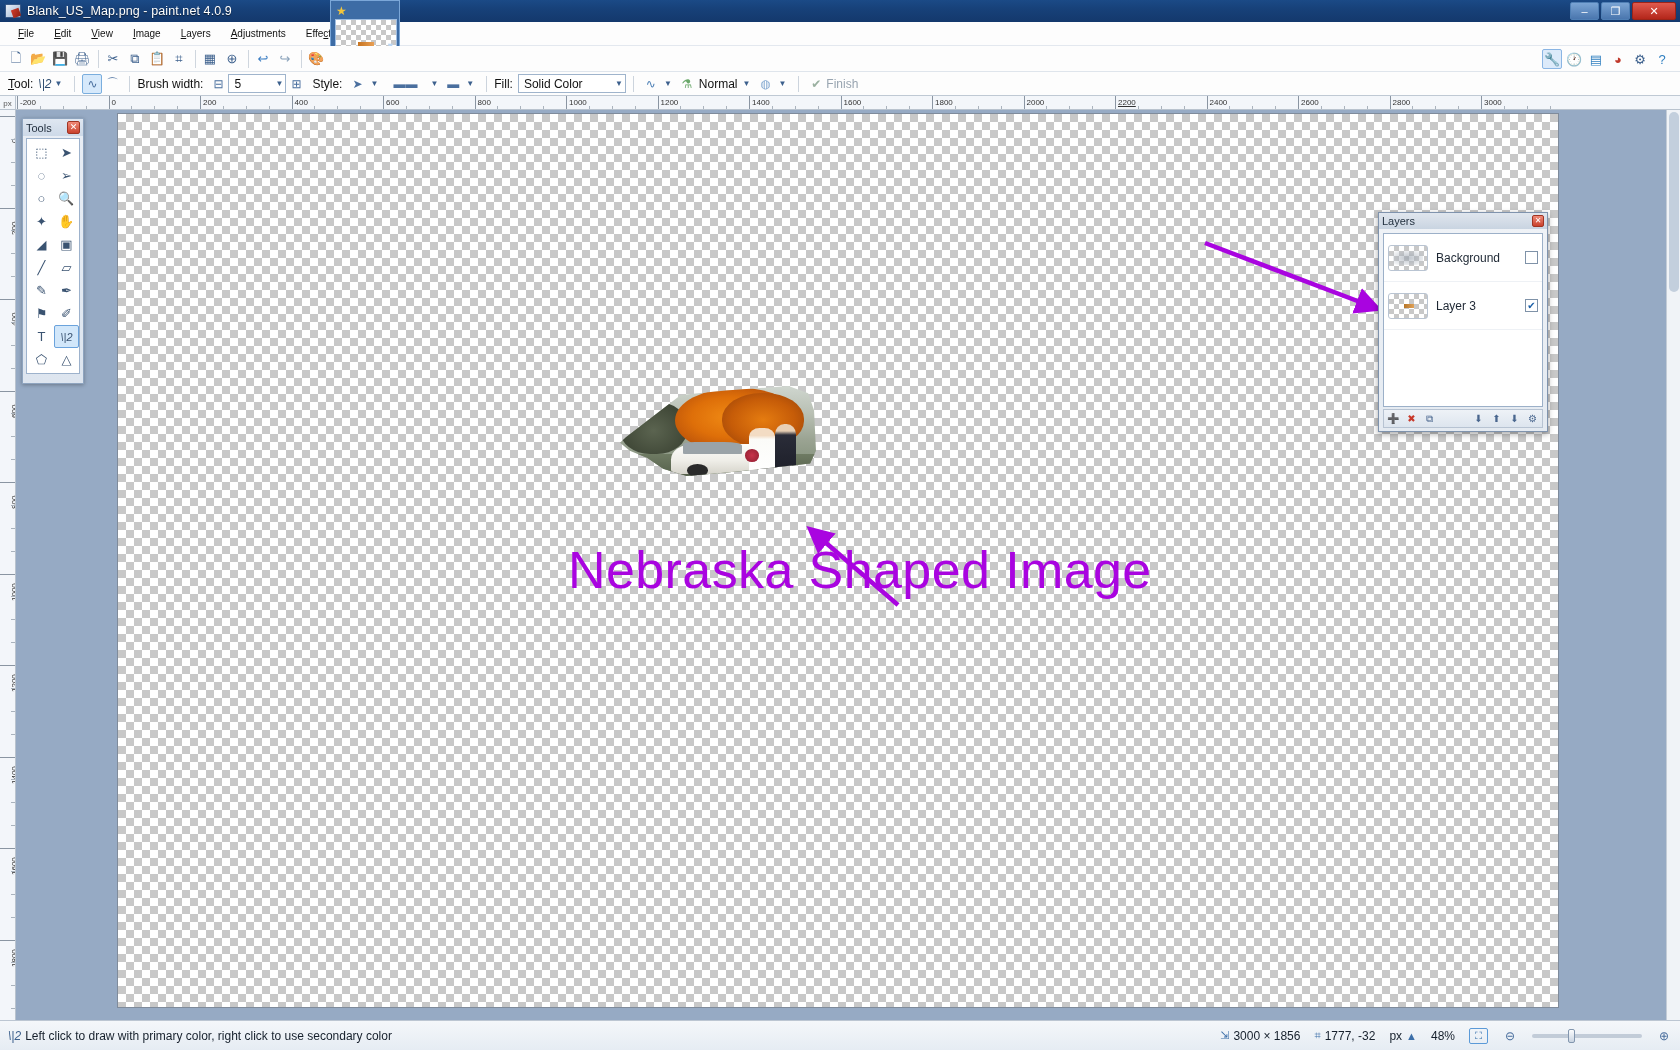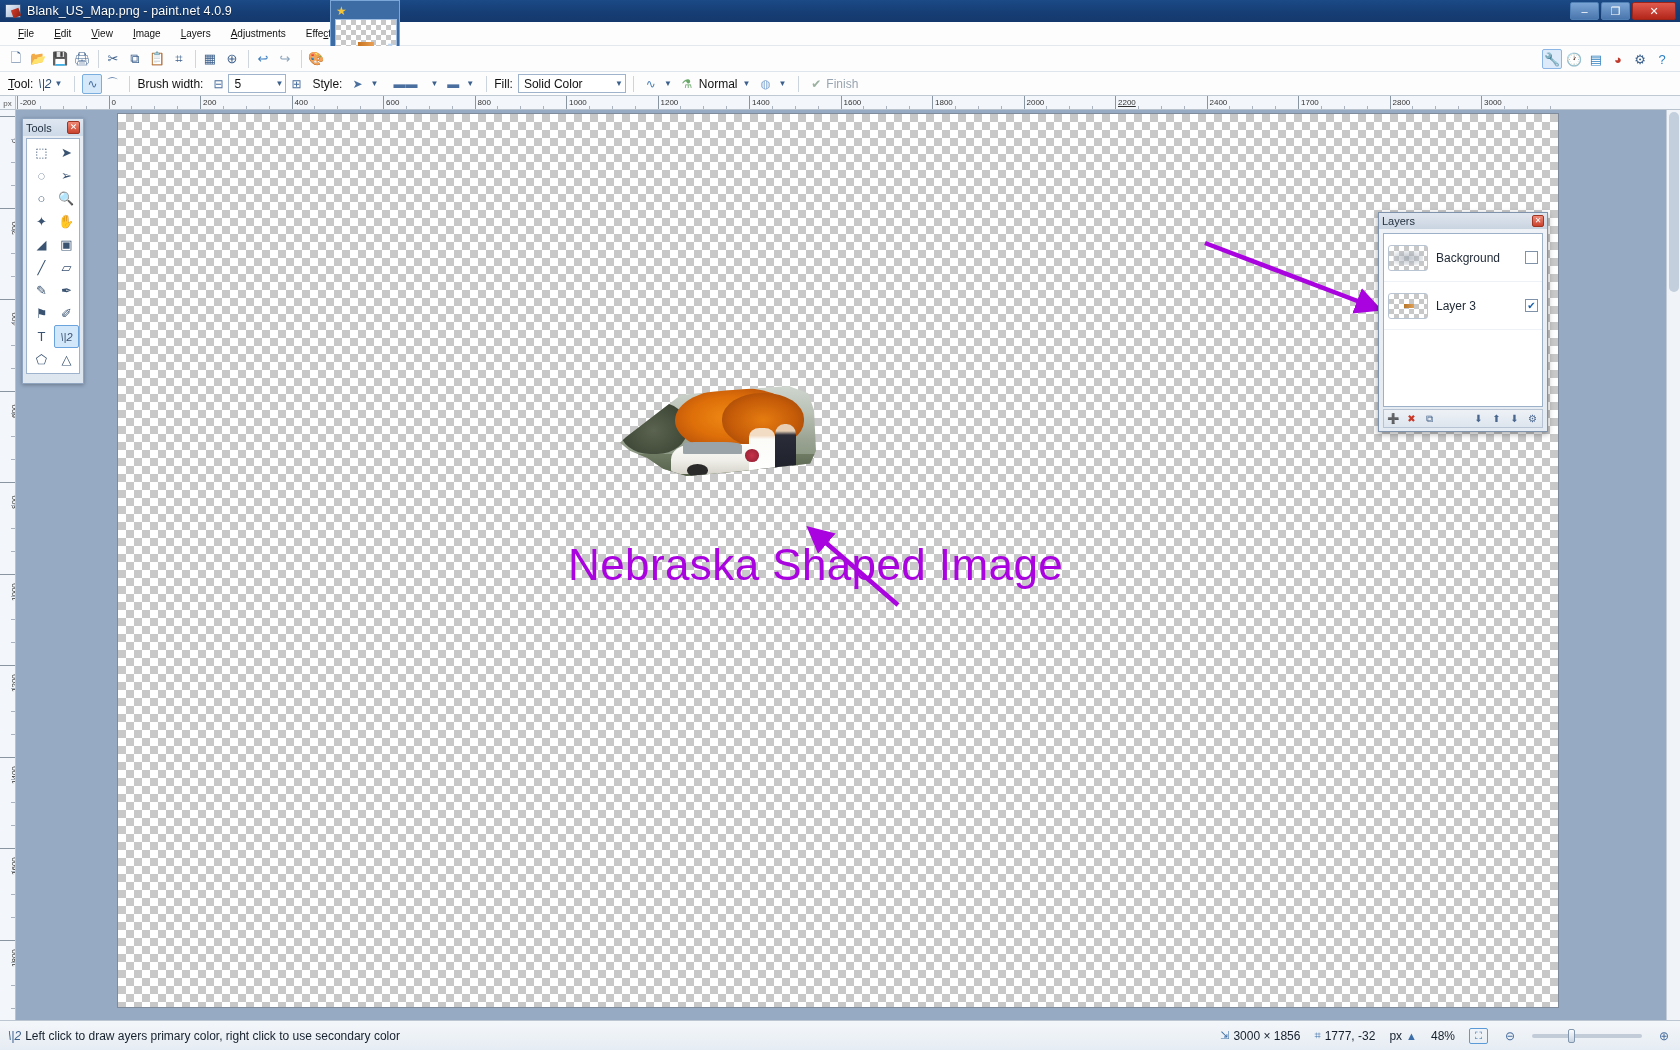--- a/index.html
+++ b/index.html
@@ -189,21 +189,21 @@
     background:radial-gradient(circle,#c8324a,#8e1e30); border-radius:50%; }
   .neb-groom{
     position:absolute; left:79%; bottom:2%; width:11%; height:56%;
     background:linear-gradient(180deg,#e8cfb4 0%,#e8cfb4 14%,#2a2c38 22%,#1d1f29 100%);
     border-radius:44% 44% 12% 12%/20% 20% 6% 6%;
   }
 
   
   .anno { position:absolute; color:#a904e0; font-family:"Liberation Sans", sans-serif; }
   .anno1 { left:898px; top:188px; font-size:40px; line-height:1.35; letter-spacing:.4px; }
-  .anno2 { left:568px; top:540px; font-size:44px; letter-spacing:.4px; }
+  .anno2 { left:568px; top:540px; font-size:52px; letter-spacing:.4px; }
   svg.anno-svg { position:absolute; left:0; top:0; width:1680px; height:1050px; pointer-events:none; }
 
   
   .tools-panel {
     position:absolute; left:22px; top:118px; width:62px; height:266px;
     background:linear-gradient(180deg,#e9eef5,#dde5ef);
     border:1px solid #8ea4bf; box-shadow:0 1px 4px rgba(0,0,0,.3);
   }
   .tools-head {
     height:17px; display:flex; align-items:center; padding:0 3px;
@@ -458,21 +458,21 @@
         <div class="rtick minor" style="left: 1069.3px;"></div>
         <div class="rtick minor" style="left: 1092.2px;"></div>
         <div class="rtick" style="left: 1115px; text-decoration: underline;">2200</div>
         <div class="rtick minor" style="left: 1137.9px;"></div>
         <div class="rtick minor" style="left: 1160.8px;"></div>
         <div class="rtick minor" style="left: 1183.7px;"></div>
         <div class="rtick" style="left: 1206.5px;">2400</div>
         <div class="rtick minor" style="left: 1229.4px;"></div>
         <div class="rtick minor" style="left: 1252.3px;"></div>
         <div class="rtick minor" style="left: 1275.2px;"></div>
-        <div class="rtick" style="left: 1298px;">1700</div>
+        <div class="rtick" style="left: 1298px;">2600</div>
         <div class="rtick minor" style="left: 1320.9px;"></div>
         <div class="rtick minor" style="left: 1343.8px;"></div>
         <div class="rtick minor" style="left: 1366.7px;"></div>
         <div class="rtick" style="left: 1389.5px;">2800</div>
         <div class="rtick minor" style="left: 1412.4px;"></div>
         <div class="rtick minor" style="left: 1435.3px;"></div>
         <div class="rtick minor" style="left: 1458.2px;"></div>
         <div class="rtick" style="left: 1481px;">3000</div>
         <div class="rtick minor" style="left: 1503.9px;"></div>
         <div class="rtick minor" style="left: 1526.8px;"></div>
@@ -635,21 +635,21 @@
         <div class="lt-spacer"></div>
         <div class="lt-ico">⬇</div>
         <div class="lt-ico">⬆</div>
         <div class="lt-ico">⬇</div>
         <div class="lt-ico">⚙</div>
       </div>
   </div>
 
   <div class="statusbar">
     <span class="sb-tool-ico">\|2</span>
-    <span>Left click to draw ayers primary color, right click to use secondary color</span>
+    <span>Left click to draw with primary color, right click to use secondary color</span>
     <div class="sb-right">
       <span class="sb-group">
         <span class="sb-ico">⇲</span>
         <span>3000 × 1856</span>
       </span>
       <span class="sb-group">
         <span class="sb-ico">⌗</span>
         <span>1777, -32</span>
       </span>
       <span class="sb-group">

